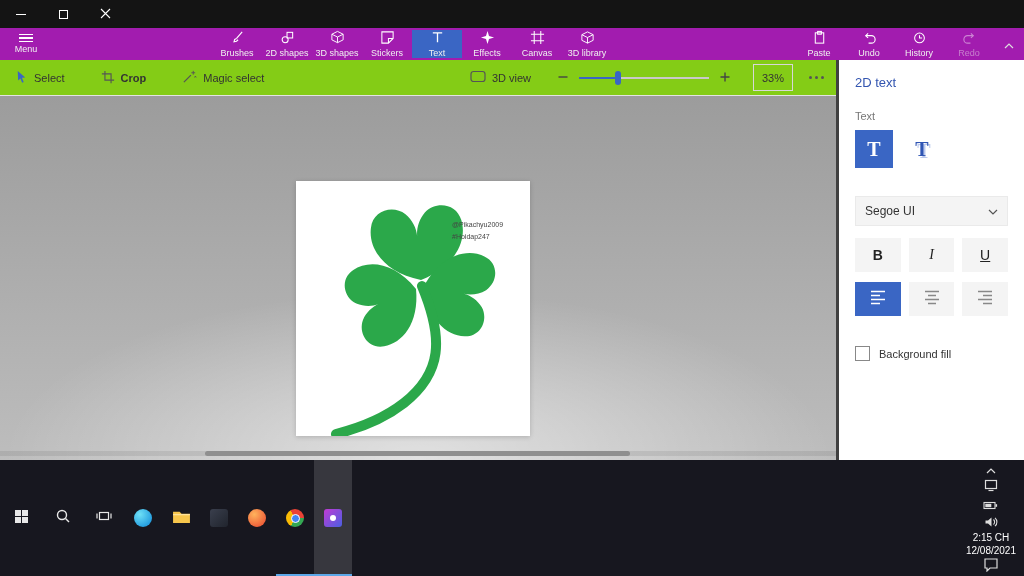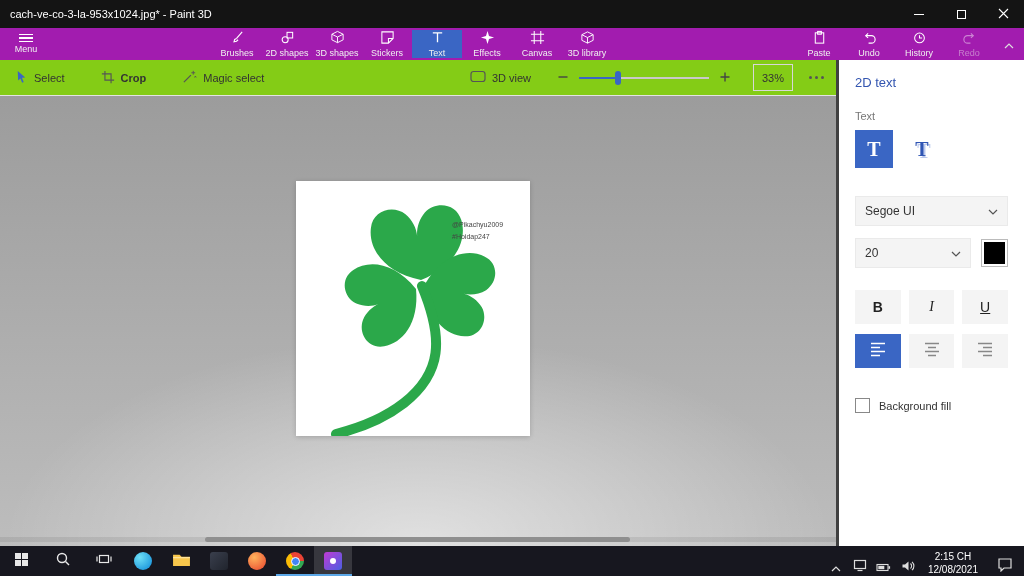--- a/index.html
+++ b/index.html
@@ -87,32 +87,31 @@
   .running { box-shadow:inset 0 -2px 0 #5ca8e8; }
   .active-app { background:rgba(255,255,255,.14); }
   .circle-icon { width:18px; height:18px; border-radius:50%; display:block; position:relative; }
   .edge-grad { background:radial-gradient(circle at 32% 30%, #6ee0f7, #0c88d8); }
   .red-grad { background:radial-gradient(circle at 35% 30%, #ffb35c, #e8432d); }
   .chrome-grad { background:conic-gradient(from -30deg, #ea4335 0 33%, #34a853 0 66%, #fbbc05 0 100%); }
   .chrome-grad::after { content:""; position:absolute; inset:4.5px; background:#4285f4; border:1.5px solid #fff; border-radius:50%; }
   .dark-sq { width:18px; height:18px; border-radius:3px; background:linear-gradient(135deg,#3a3f4d,#20242d); display:block; }
   .p3d { width:18px; height:18px; border-radius:3px; background:linear-gradient(135deg,#c13bd4,#4a5fe2); display:block; position:relative; }
   .p3d::after { content:""; position:absolute; left:6px; top:6px; width:6px; height:6px; border-radius:50%; background:#fff; }
-  .tray { margin-left:auto; display:flex; align-items:flex-end; }
+  .tray { margin-left:auto; display:flex; align-items:center;flex-direction:column; }
   .tray-cell { width:24px; display:flex; align-items:center; justify-content:center; }
   .clock { font-size:10px; text-align:center; line-height:1.25; padding:0 8px; }
   .action-cell { width:38px; display:flex; align-items:center; justify-content:center; }
 </style>
 </head>
 <body>
 
 <div class="app">
 
   <div class="titlebar">
-    <span class="titlebar-title">cach-ve-co-3-la-953x1024.jpg* - Paint 3D</span>
     <div class="win-btn">
         <span class="min-glyph"></span>
       </div>
     <div class="win-btn">
         <span class="max-glyph"></span>
       </div>
     <div class="win-btn">
       <span><svg width="11" height="11" viewBox="0 0 11 11">
             <path d="M1 1 L10 10 M10 1 L1 10" stroke="#fff" stroke-width="1.1"></path>
           </svg></span>
@@ -332,29 +331,20 @@
           </div>
       </div>
 
       <div class="dropdown font-dd">
         <span>Segoe UI</span>
         <span><svg width="10" height="6" viewBox="0 0 10 6">
               <path d="M1 1 L5 5 L9 1" fill="none" stroke="#555" stroke-width="1.2"></path>
             </svg></span>
       </div>
 
-      <div class="size-row">
-        <div class="dropdown size-dd">
-          <span>20</span>
-          <span><svg width="10" height="6" viewBox="0 0 10 6">
-                <path d="M1 1 L5 5 L9 1" fill="none" stroke="#555" stroke-width="1.2"></path>
-              </svg></span>
-        </div>
-        <div class="swatch"></div>
-      </div>
 
       <div class="biu-row">
         <div class="fmt-btn">
             <span class="bold-b">B</span>
           </div>
         <div class="fmt-btn">
             <span class="italic-i">I</span>
           </div>
         <div class="fmt-btn">
             <span class="underline-u">U</span>

